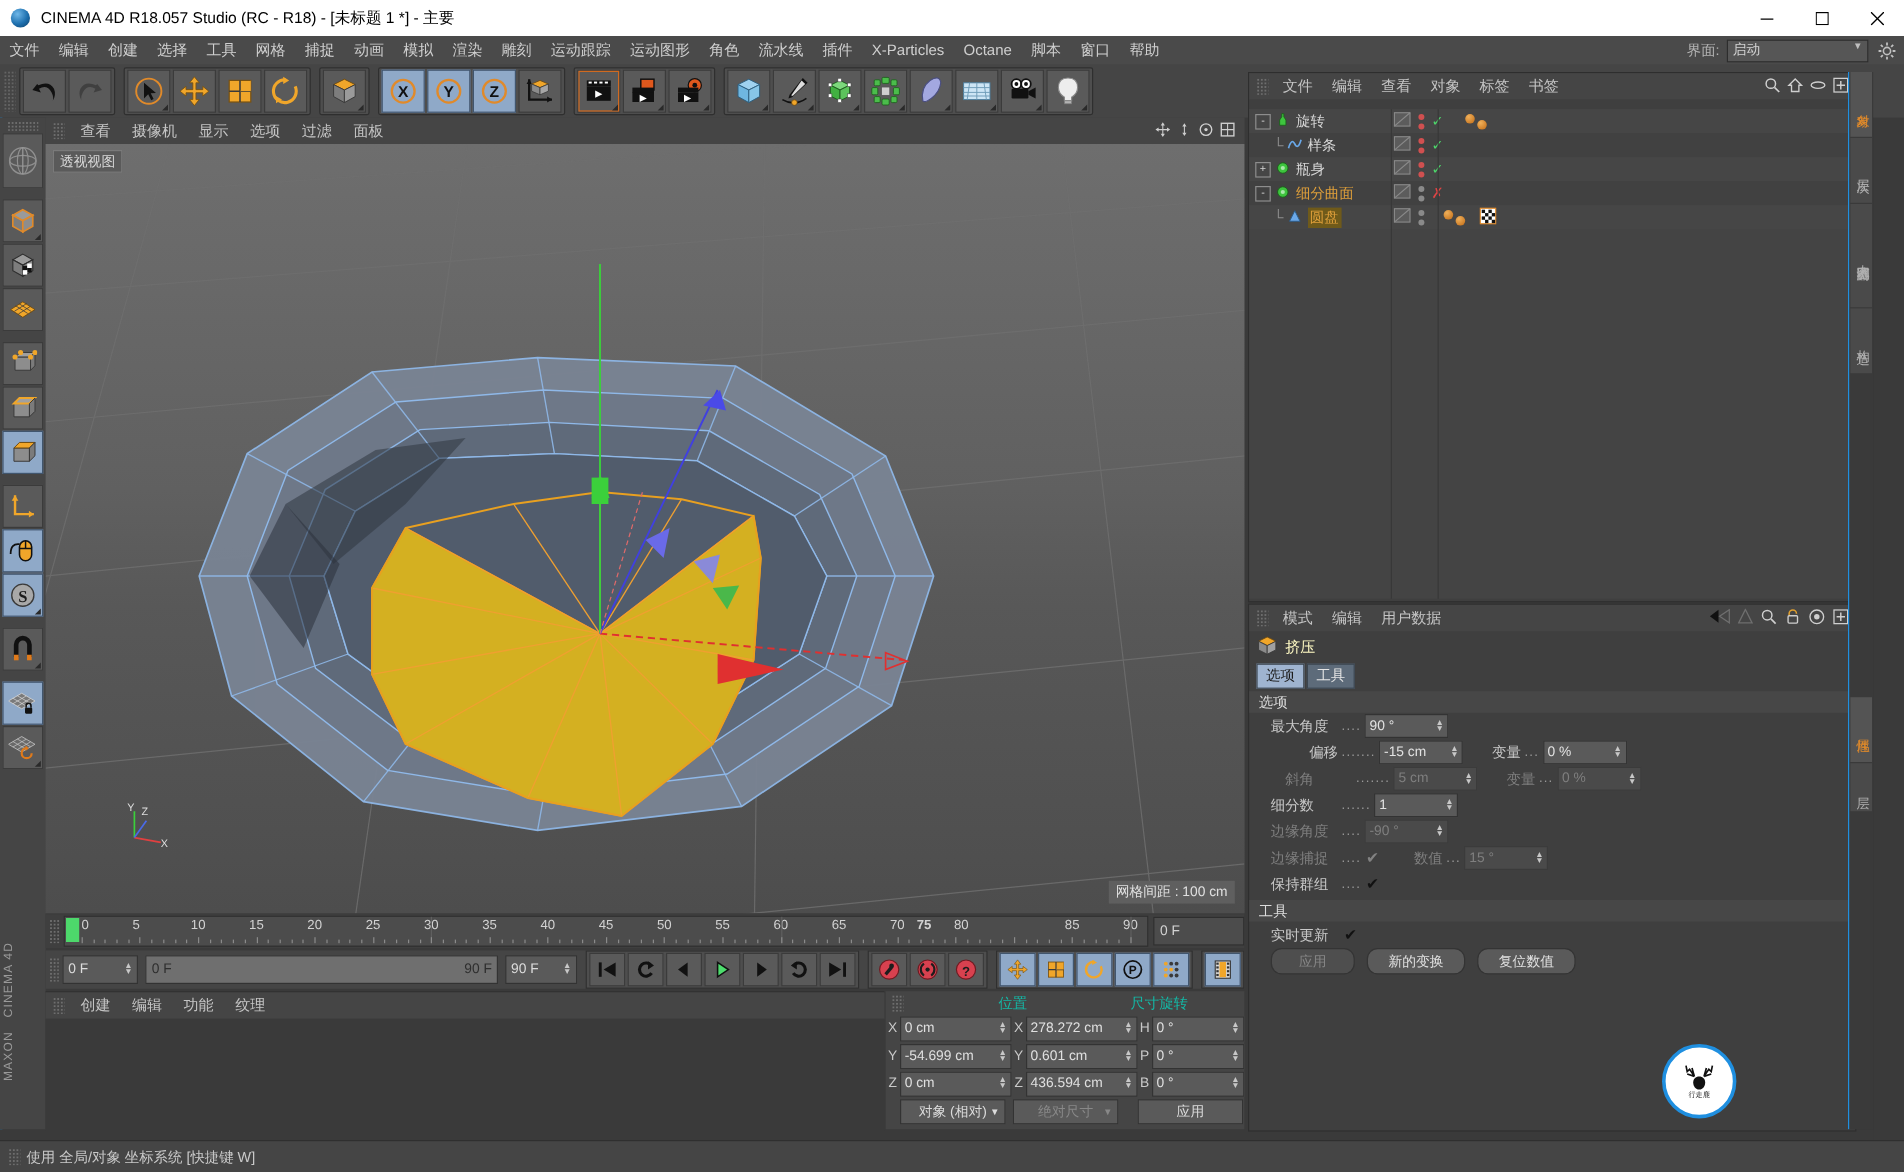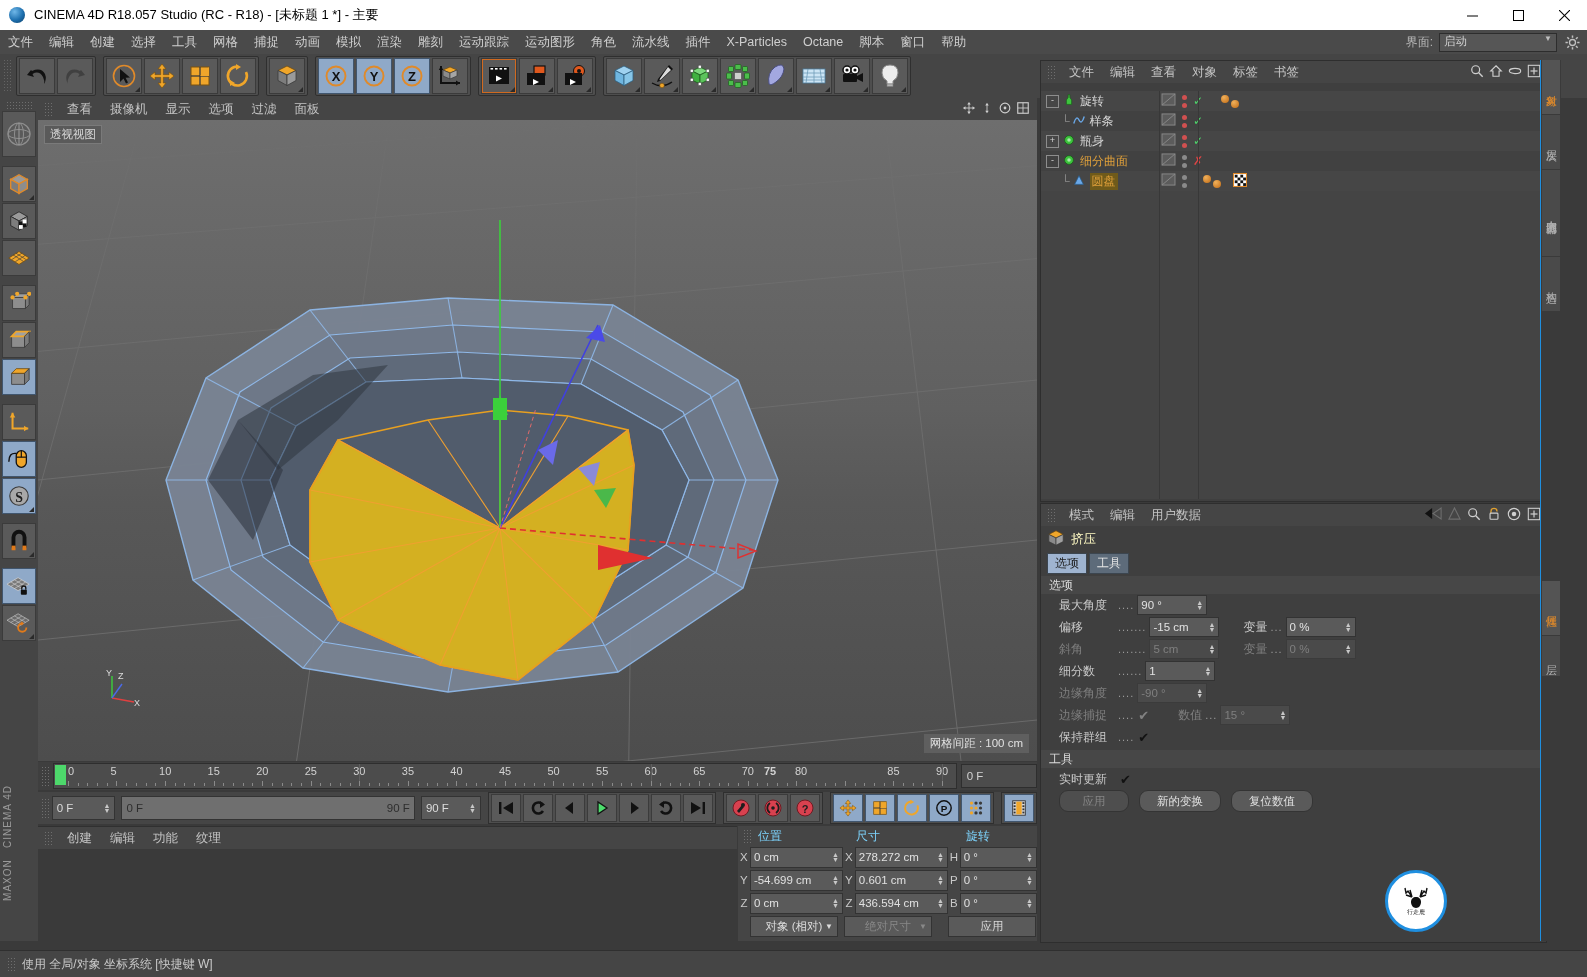--- a/index.html
+++ b/index.html
@@ -100,21 +100,21 @@
 
   
   .matmgr{position:absolute;left:38px;top:826px;width:699px;height:115px;background:#3f3f3f;
           border-top:1px solid #303030;}
   .mm-menu{height:22px;display:flex;align-items:center;background:#454545;}
   .mm-body{height:93px;background:#3a3a3a;}
 
   
   .coord{position:absolute;left:738px;top:826px;width:299px;height:115px;background:#454545;}
   .coord-head{height:20px;display:flex;align-items:center;}
-  .coord-head .lab{color:#7dd3fc;font-size:12px;}
+  .coord-head .lab{color:#14b8a6;font-size:12px;text-align:right;}
   .crow{display:flex;align-items:center;height:22px;margin-bottom:1px;}
   .axlab{width:12px;text-align:center;color:#c9c9c9;font-size:11.5px;}
   .cfield{height:19px;background:#5a5a5a;border:1px solid #333;display:flex;align-items:center;
           padding:0 3px;font-size:11.5px;color:#e0e0e0;}
   .cbtn{height:19px;background:#5a5a5a;border:1px solid #333;display:flex;align-items:center;
         justify-content:center;font-size:11.5px;color:#dcdcdc;position:relative;}
   .cbtn.dis{color:#888;}
   .cbtn .arw{position:absolute;right:4px;font-size:8px;}
 
   
@@ -1405,42 +1405,42 @@
       <div class="pfield">
         <span>90 °</span>
         <span class="spin">
             <span>▲</span>
             <span>▼</span>
           </span>
       </div>
     </div>
 
     <div class="prow">
-      <span class="plab" style="width:56px;">偏移</span>
+      <span class="plab" style="width:56px;text-align:right;">偏移</span>
       <span class="dots">.......</span>
       <div class="pfield">
         <span>-15 cm</span>
         <span class="spin">
             <span>▲</span>
             <span>▼</span>
           </span>
       </div>
       <span class="plab" style="margin-left:24px;">变量</span>
       <span class="dots">...</span>
       <div class="pfield">
         <span>0 %</span>
         <span class="spin">
             <span>▲</span>
             <span>▼</span>
           </span>
       </div>
     </div>
 
     <div class="prow">
-      <span class="plab dis" style="width:56px;">斜角</span>
+      <span class="plab dis" style="width:56px;margin-left:12px;">斜角</span>
       <span class="dots">.......</span>
       <div class="pfield dis">
         <span>5 cm</span>
         <span class="spin">
             <span>▲</span>
             <span>▼</span>
           </span>
       </div>
       <span class="plab dis" style="margin-left:24px;">变量</span>
       <span class="dots">...</span>

